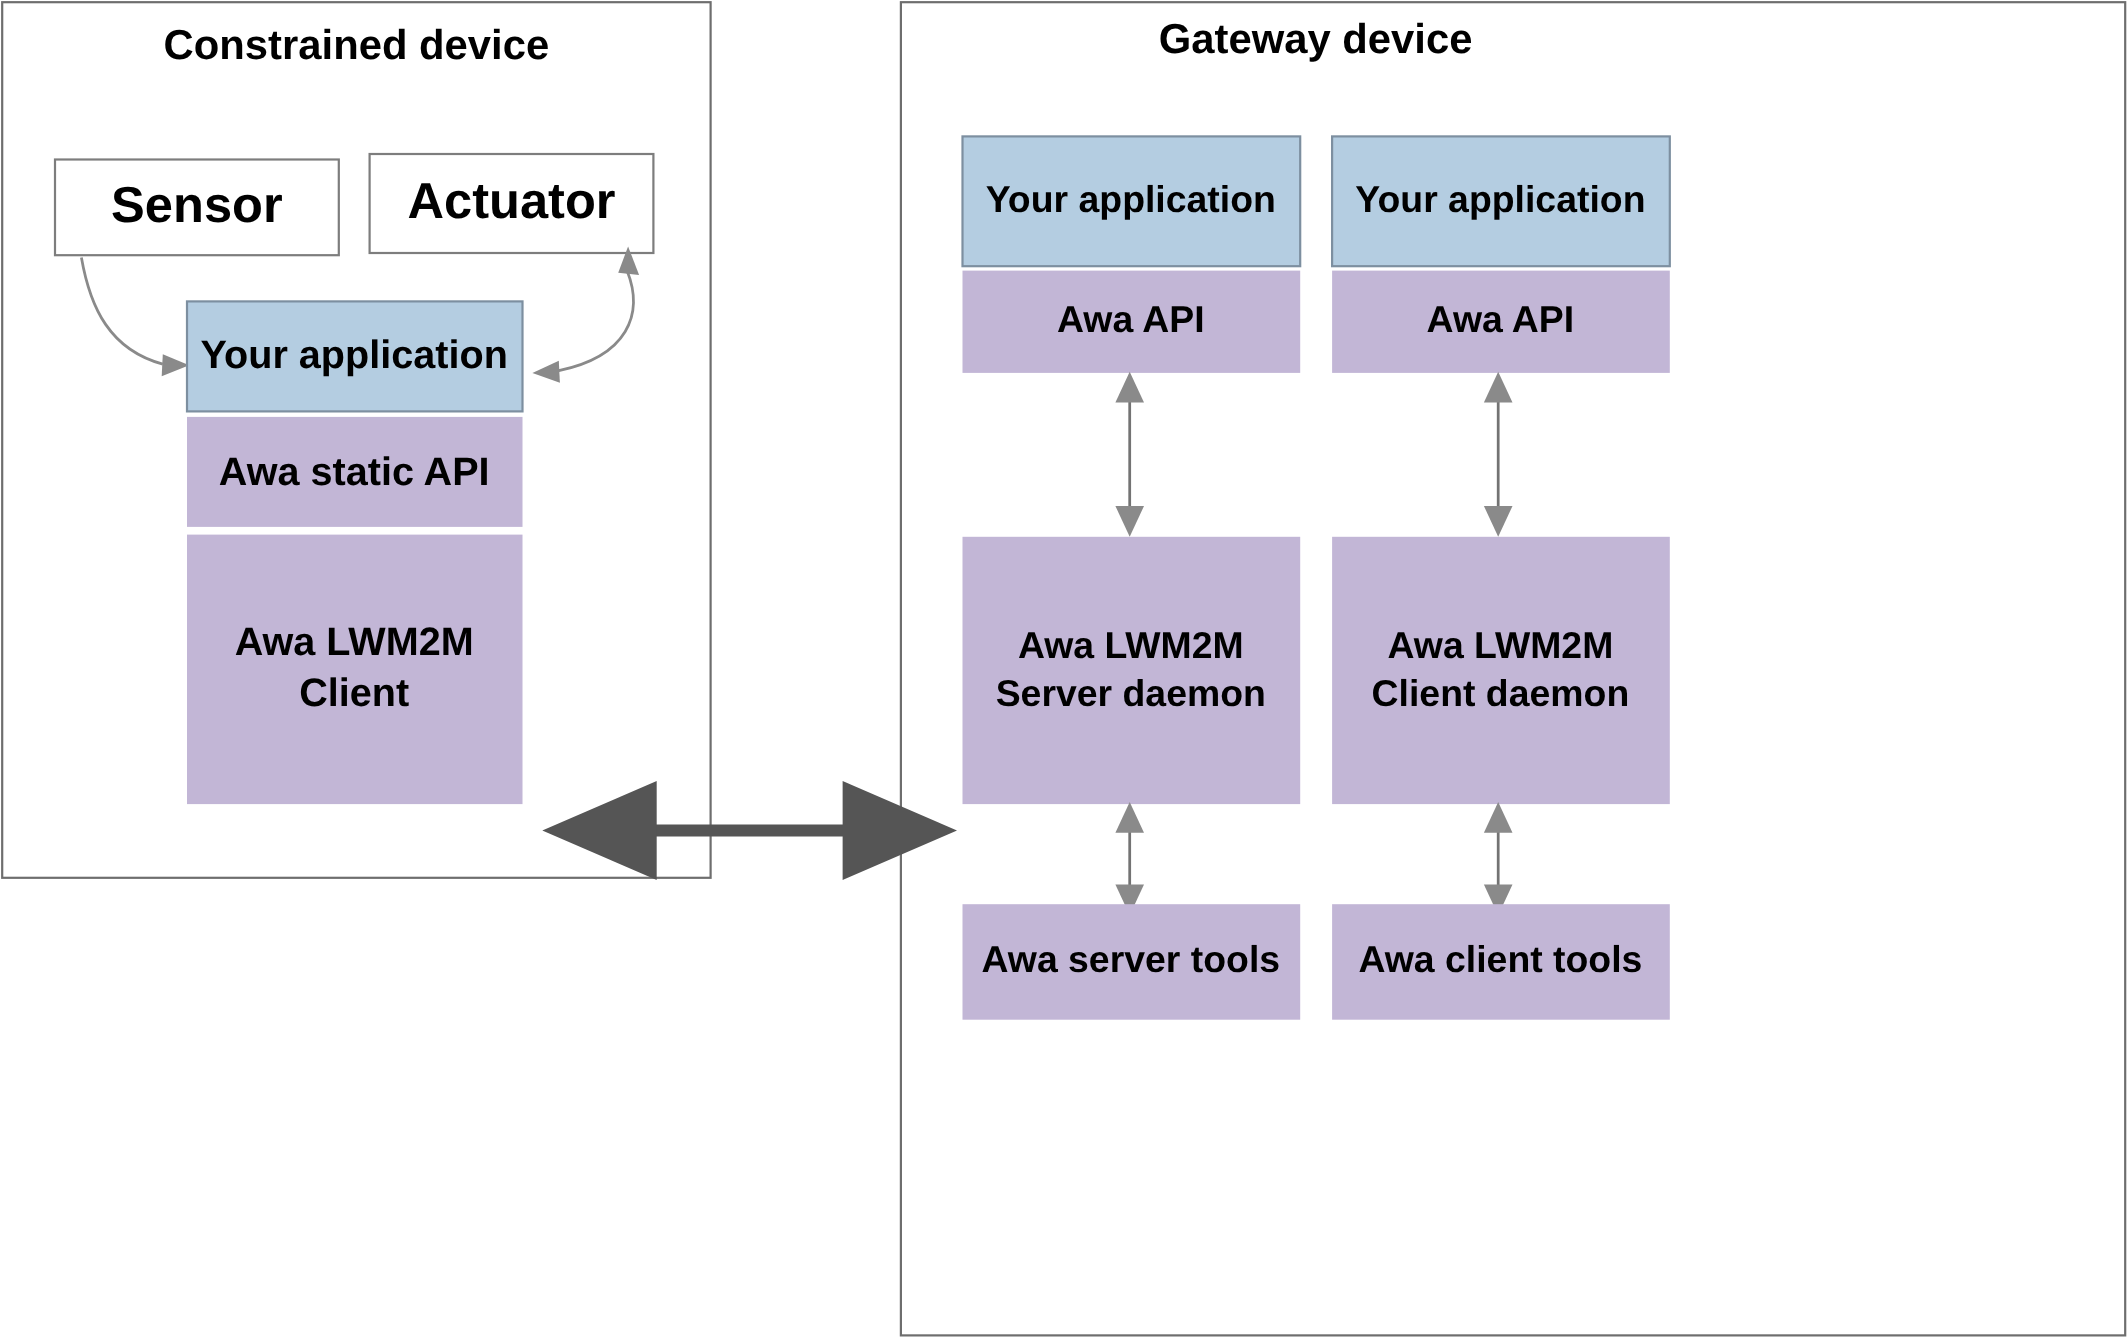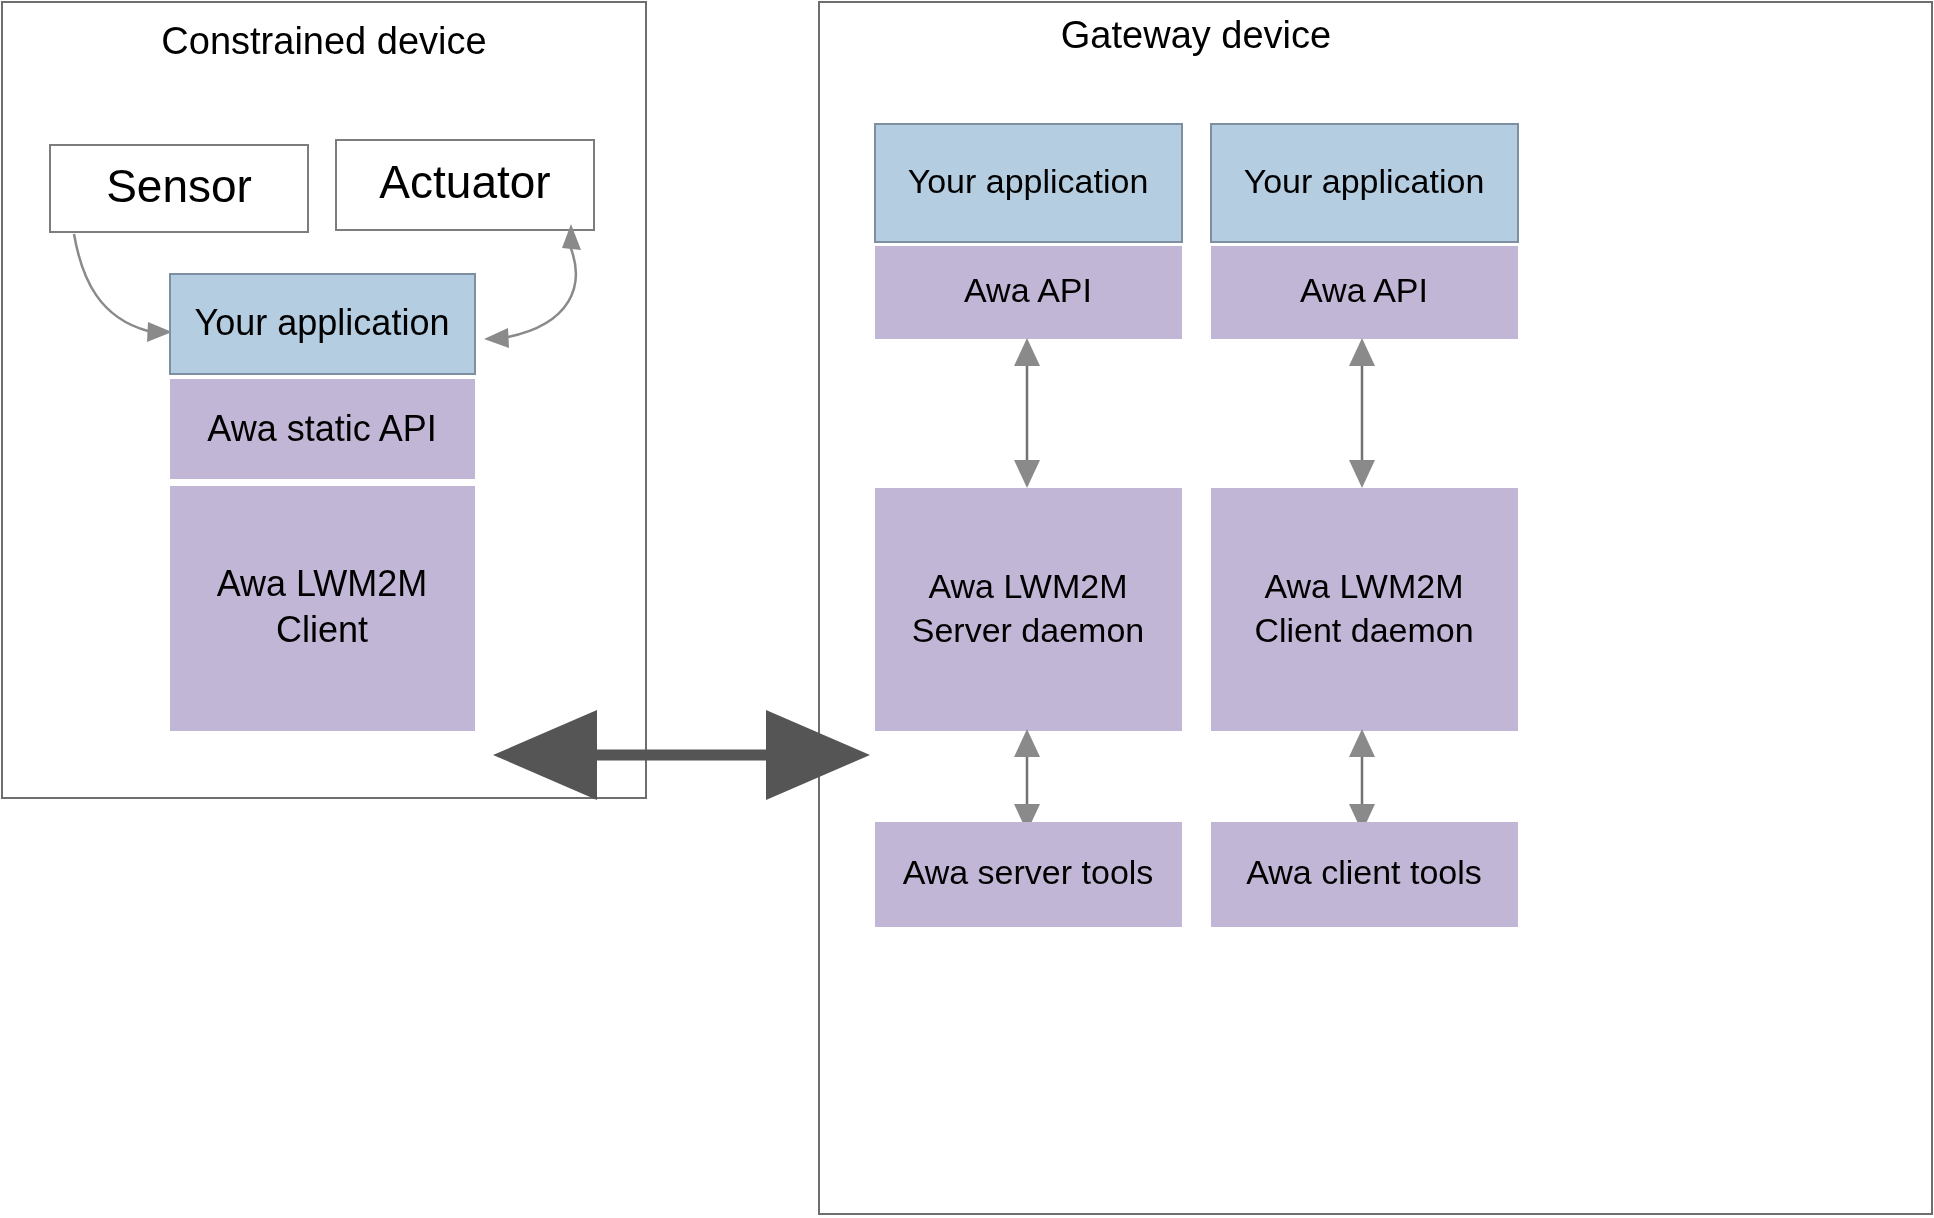--- a/index.html
+++ b/index.html
@@ -10,20 +10,21 @@
   body {
     width: 1934px;
     height: 1218px;
     font-family: "Liberation Sans", sans-serif;
     overflow: hidden;
   }
   #diagram-root {
     position: relative;
     width: 1934px;
     height: 1218px;
+    font-weight: bold;
   }
   svg.canvas {
     display: block;
     width: 1934px;
     height: 1218px;
   }
   .panel-frame {
     fill: #ffffff;
     stroke: #6e6e6e;
     stroke-width: 2;

